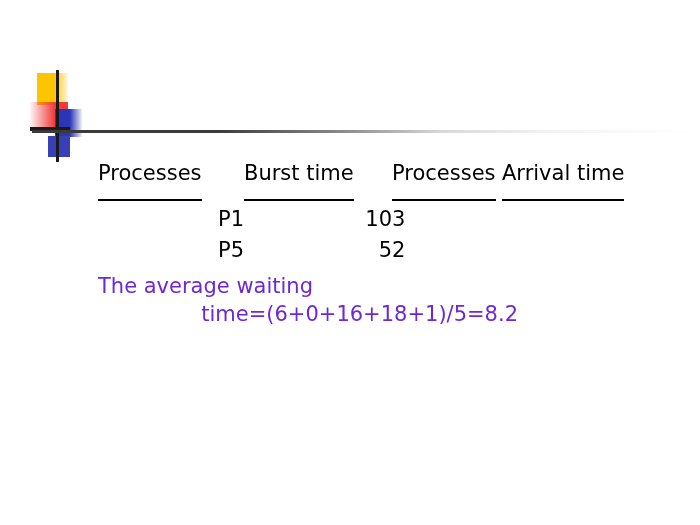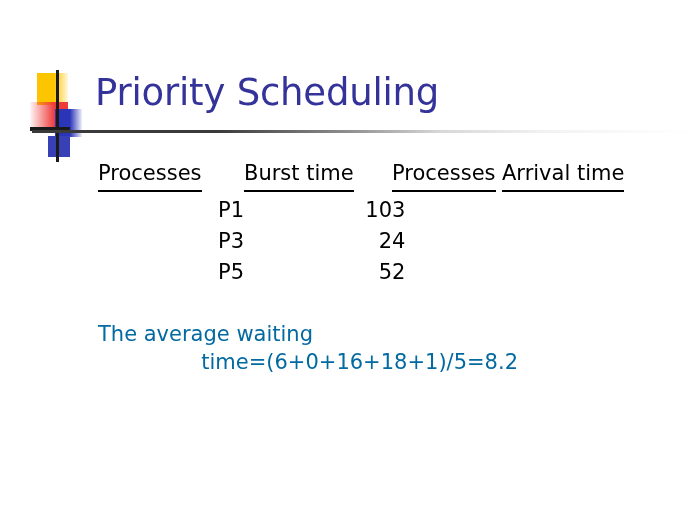--- a/index.html
+++ b/index.html
@@ -145,54 +145,53 @@
   .col-prio    { width: 110px; }
   .col-arrival { width: 141px; }
 
   .ptable th {
     text-align: left;
     padding-bottom: 3px;
   }
   .hdr-label {
     display: inline-block;
     border-bottom: 2px solid #000;
-    padding-bottom: 1px;
+    padding-bottom: 10px;
   }
 
   .cell-proc    { text-align: right; }
   .cell-burst   { text-align: right; padding-left: 48px; }
   .cell-prio    { text-align: left; padding-left: 18px; }
   .cell-arrival { text-align: left; }
 
   
   .summary {
-    margin-top: 32px;
+    margin-top: 6px;
     font-size: 21px;
     line-height: 28px;
-    color: #0369a1;
+    color: #6d28d9;
     width: 420px;
   }
   .summary-l1 { display: block; }
   .summary-l2 { display: block; padding-left: 22px; text-align: right; }
 </style>
 </head>
 <body>
 
 <div class="slide">
 
   <div class="deco">
     <div class="deco-sq deco-yellow"></div>
     <div class="deco-sq deco-red"></div>
     <div class="deco-sq deco-blue"></div>
     <div class="deco-sq deco-blue2"></div>
     <div class="deco-hline"></div>
     <div class="deco-vline"></div>
   </div>
 
-  <div class="title">Priority Scheduling</div>
 
   <div class="title-rule"></div>
 
   <div class="body">
 
     <table class="ptable">
       <colgroup>
         <col class="col-proc">
         <col class="col-burst">
         <col class="col-prio">
@@ -215,26 +214,20 @@
         </tr>
       </thead>
       <tbody>
         <tr>
           <td class="cell-proc">P1</td>
           <td class="cell-burst">10</td>
           <td class="cell-prio">3</td>
           <td class="cell-arrival"></td>
         </tr>
         <tr>
-          <td class="cell-proc">P3</td>
-          <td class="cell-burst">2</td>
-          <td class="cell-prio">4</td>
-          <td class="cell-arrival"></td>
-        </tr>
-        <tr>
           <td class="cell-proc">P5</td>
           <td class="cell-burst">5</td>
           <td class="cell-prio">2</td>
           <td class="cell-arrival"></td>
         </tr>
       </tbody>
     </table>
 
     <div class="summary">
       <span class="summary-l1">The average waiting</span>

